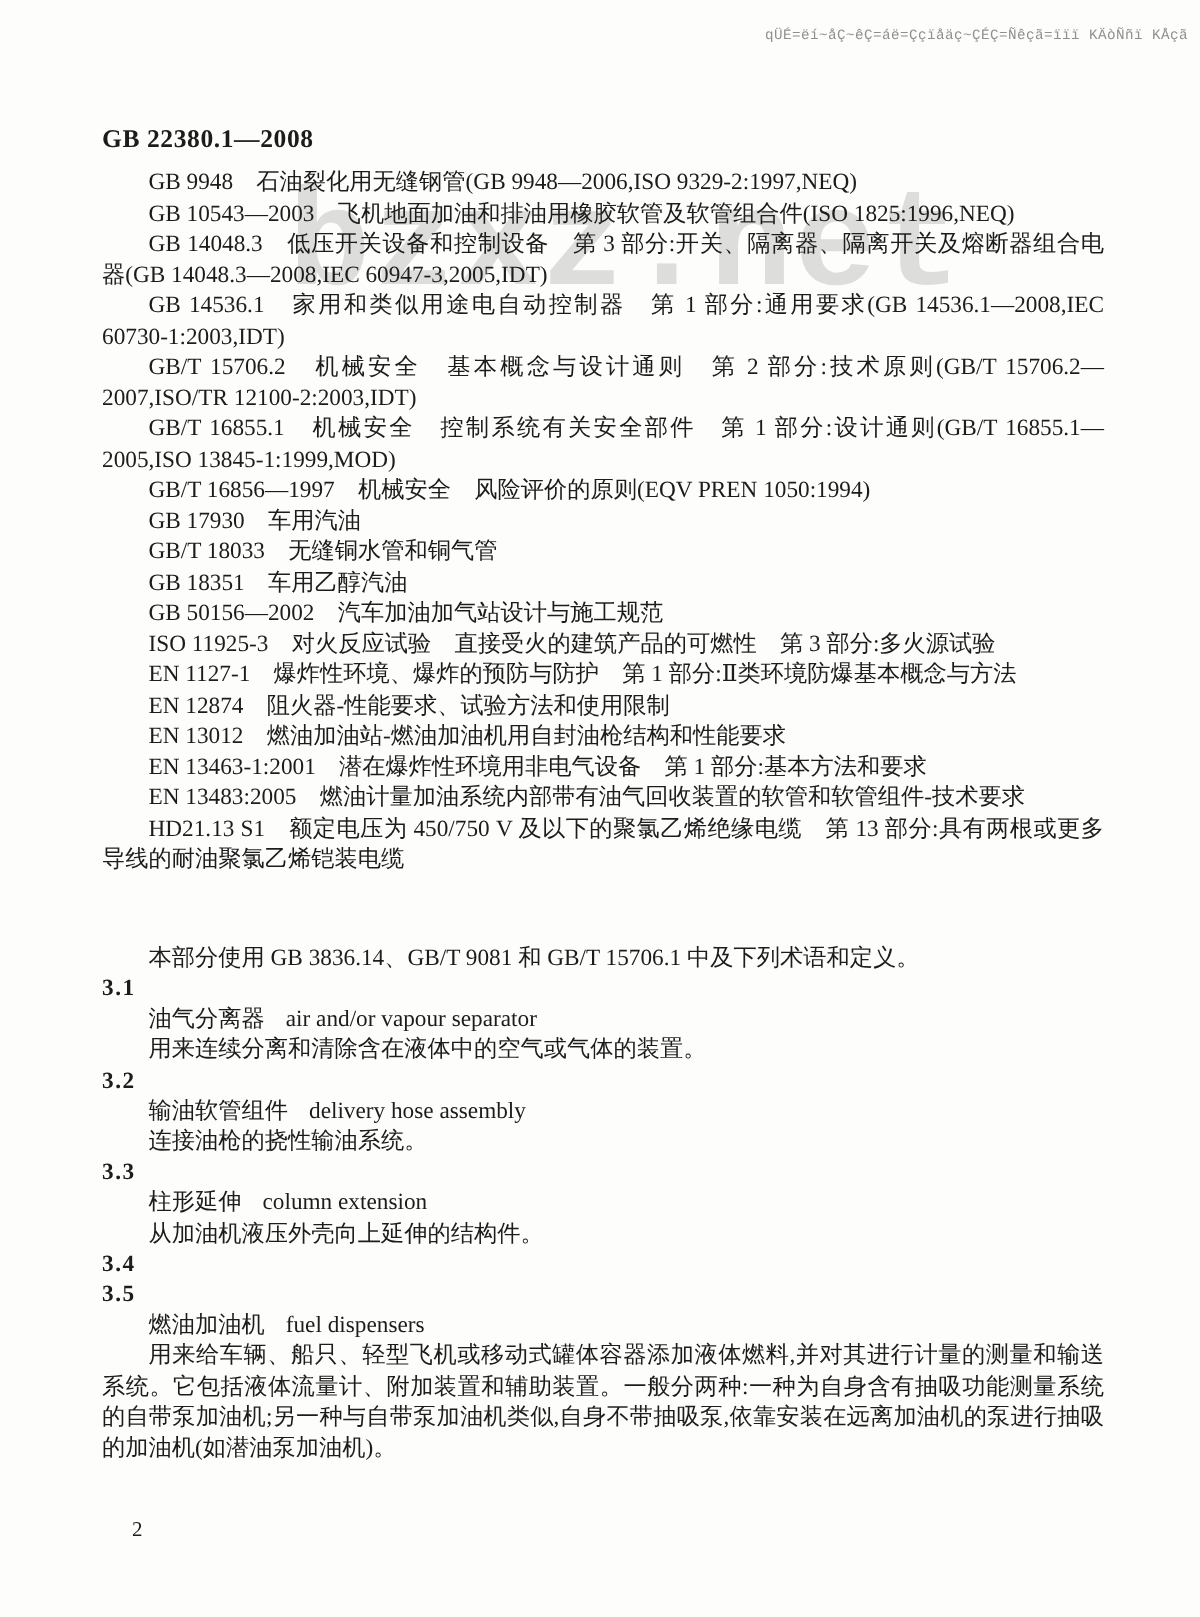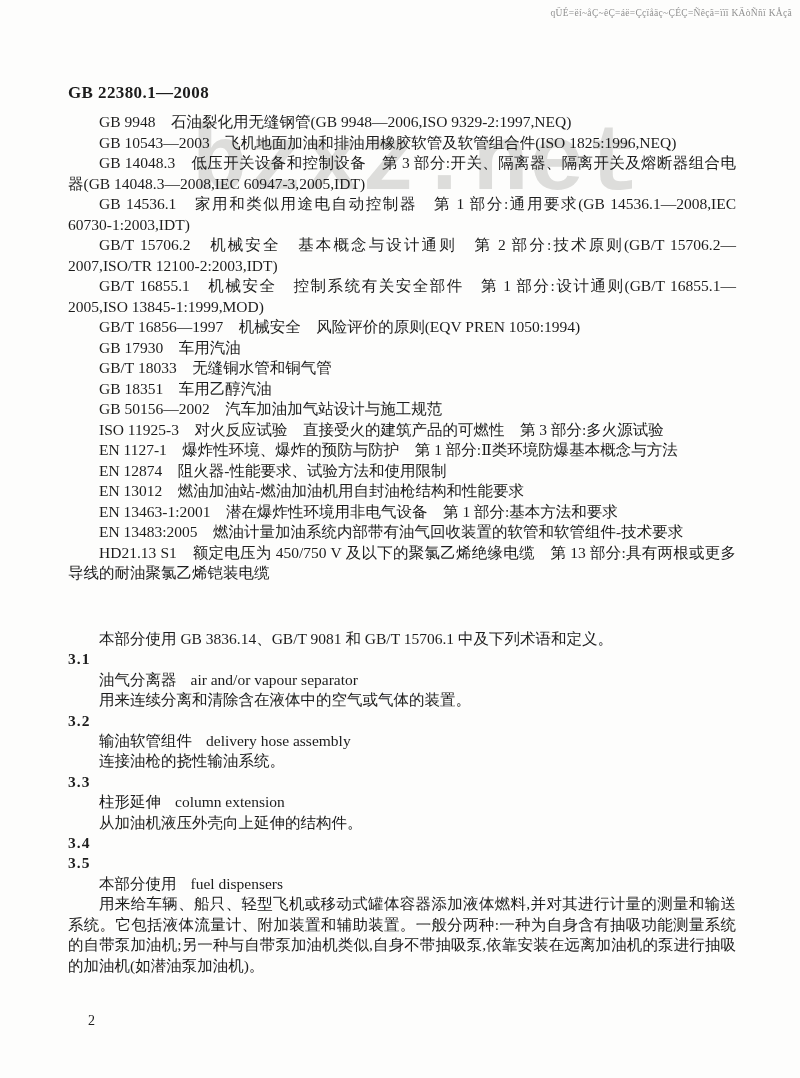--- a/index.html
+++ b/index.html
@@ -5,22 +5,22 @@
   html,body{margin:0;padding:0;background:#ffffff;}
   .page{
     position:relative;
     width:800px;height:1078px;
     background:#fdfdfc;
     color:#1c1c1c;
     font-family:"Liberation Serif","DejaVu Serif",serif;
     overflow:hidden;
   }
   .top-note{
-    position:absolute;top:8px;right:8px;
-    font-family:Liberation Serif, serif;
+    position:absolute;top:18px;right:8px;
+    font-family:Liberation Mono, monospace;
     font-size:9.5px;color:#8f8f8f;letter-spacing:.3px;
     z-index:2;
   }
   .watermark{
     position:absolute;top:112px;left:192px;
     font-family:Liberation Mono, monospace;
     font-size:92px;font-weight:700;letter-spacing:1px;
     color:#d8d8d6;opacity:.85;
     z-index:0;user-select:none;
   }
@@ -98,19 +98,19 @@
     <p class="tname"><span>输油软管组件</span><span class="ten">delivery hose assembly</span></p>
     <p class="tdef">连接油枪的挠性输油系统。</p>
 
     <p class="tnum">3.3</p>
     <p class="tname"><span>柱形延伸</span><span class="ten">column extension</span></p>
     <p class="tdef">从加油机液压外壳向上延伸的结构件。</p>
 
     <p class="tnum">3.4</p>
 
     <p class="tnum">3.5</p>
-    <p class="tname"><span>本部分使用</span><span class="ten">fuel dispensers</span></p>
+    <p class="tname"><span>燃油加油机</span><span class="ten">fuel dispensers</span></p>
     <p class="tdef">用来给车辆、船只、轻型飞机或移动式罐体容器添加液体燃料,并对其进行计量的测量和输送系统。它包括液体流量计、附加装置和辅助装置。一般分两种:一种为自身含有抽吸功能测量系统的自带泵加油机;另一种与自带泵加油机类似,自身不带抽吸泵,依靠安装在远离加油机的泵进行抽吸的加油机(如潜油泵加油机)。</p>
   </div>
 
   <div class="pageno">2</div>
 
 </div>
 
 </body></html>

